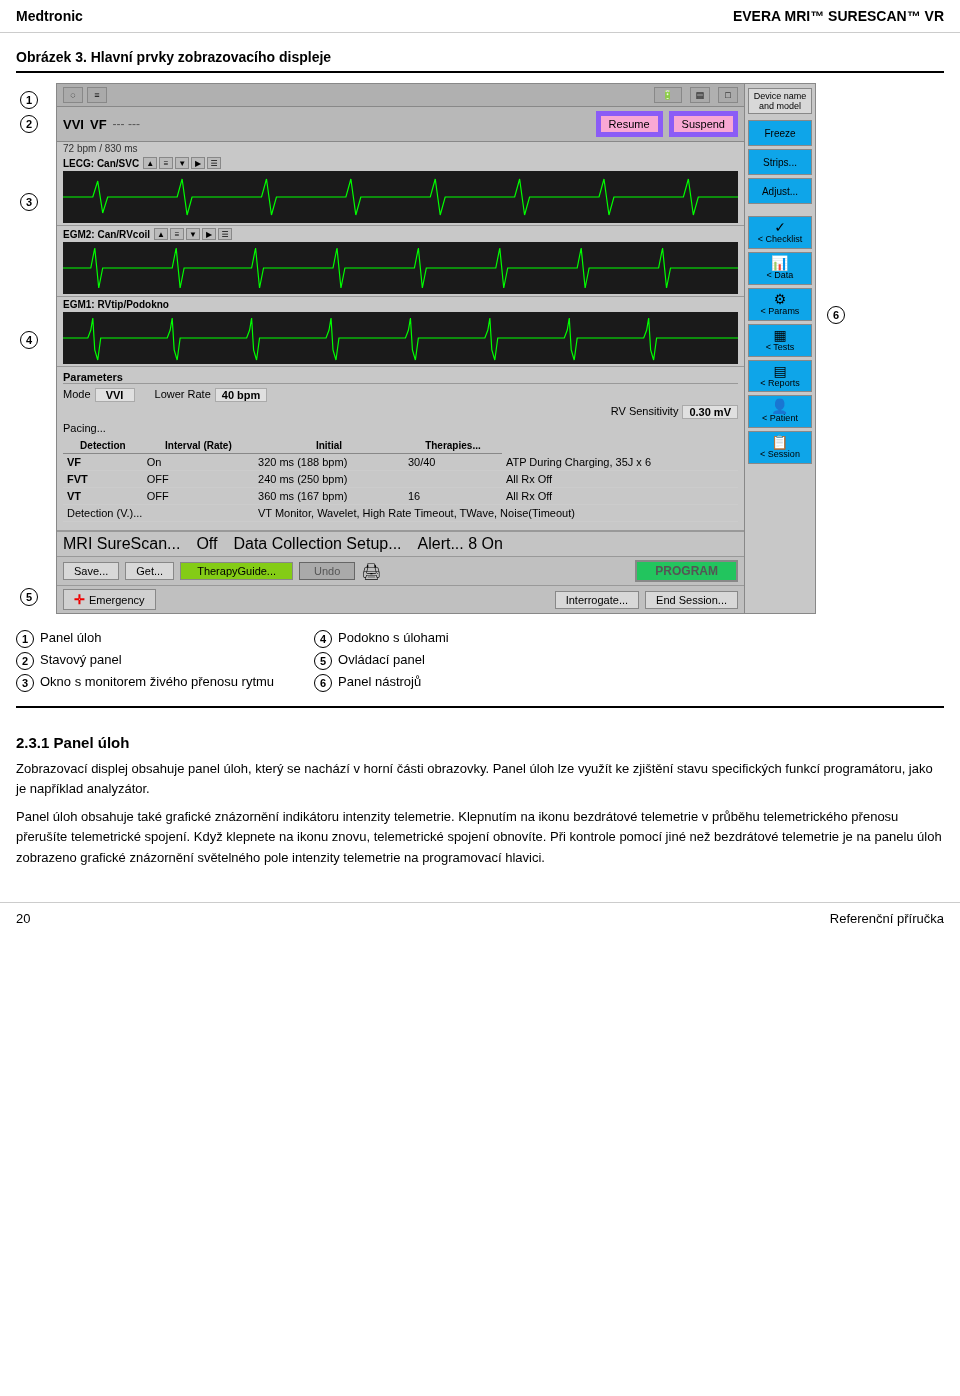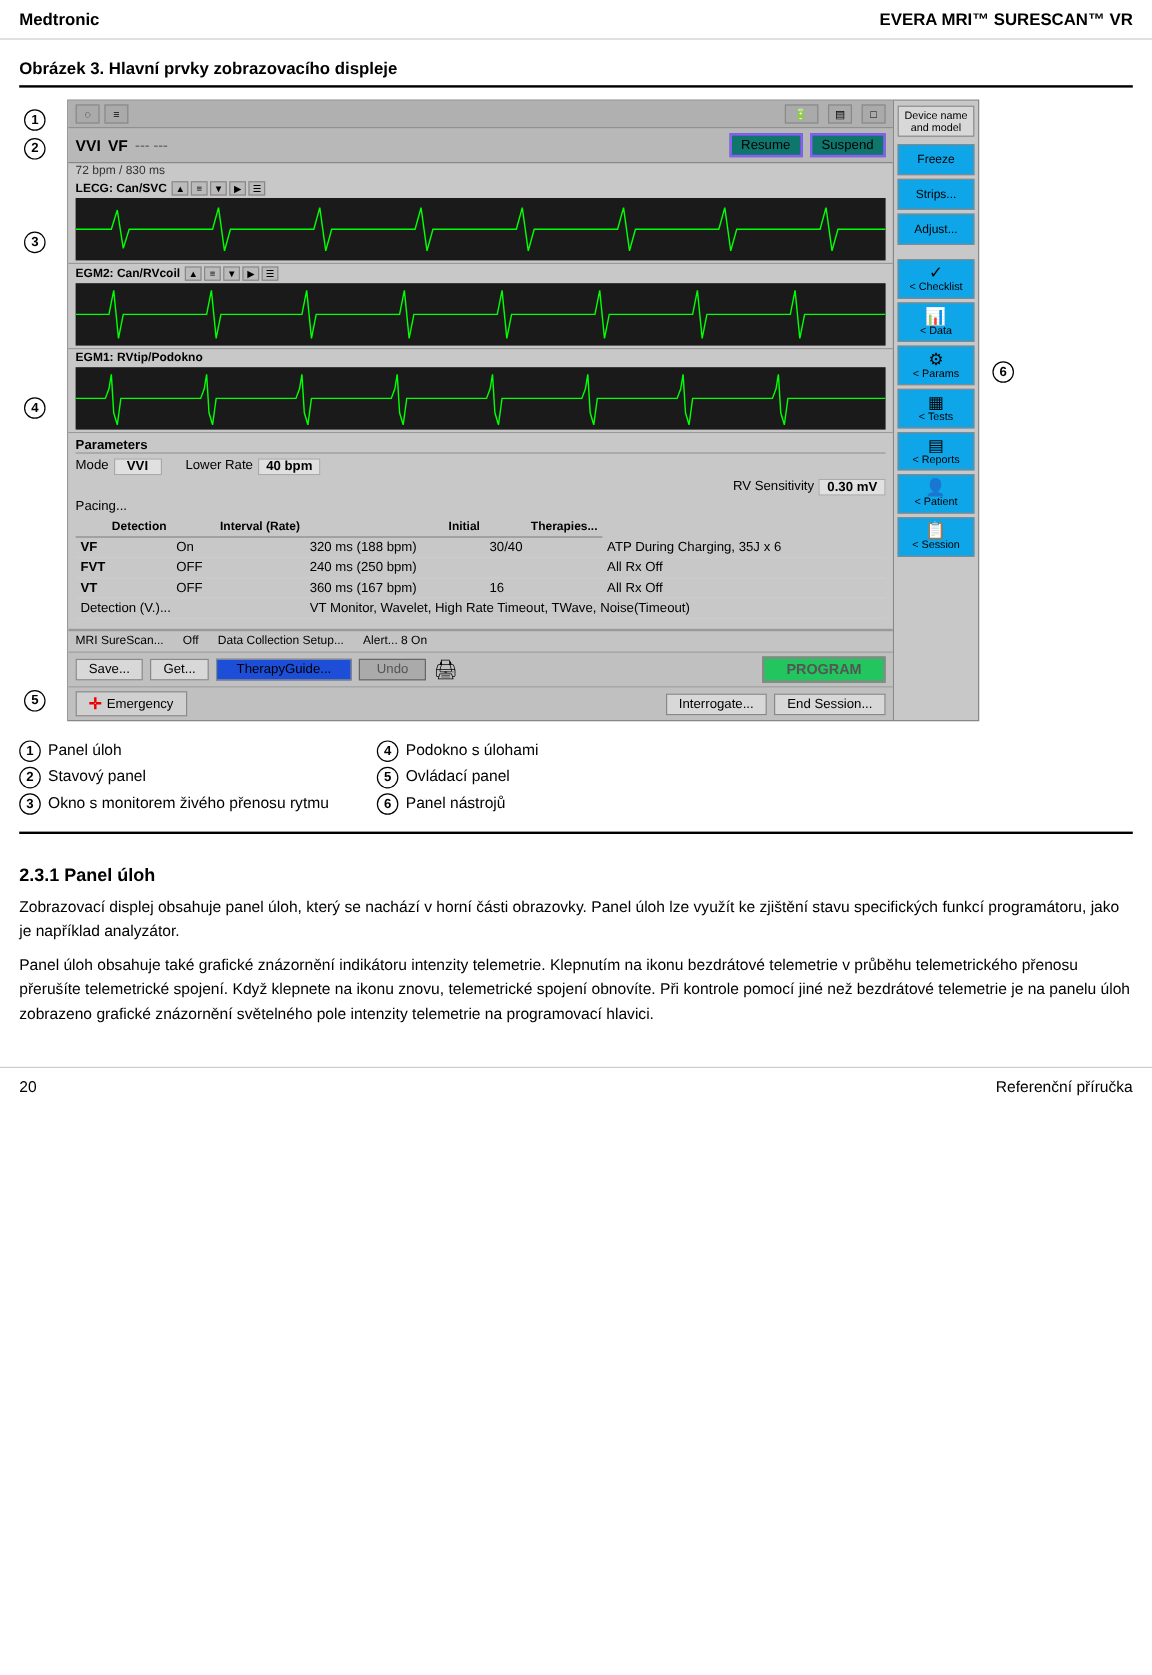--- a/index.html
+++ b/index.html
@@ -82,22 +82,22 @@
       display: flex;
       align-items: center;
       gap: 6px;
     }
     .vvi-label { font-weight: bold; font-size: 13px; }
     .vf-label { font-weight: bold; font-size: 13px; }
     .dashes { font-size: 12px; color: #555; }
 
     .btn-resume, .btn-suspend {
       padding: 2px 8px;
-      background: #0f766e;
-      border: 2px solid #8b5cf6;
+      background: #f9a8d4;
+      border: 5px solid #8b5cf6;
       font-size: 11px;
       cursor: pointer;
     }
     .ecg-channel {
       border-bottom: 1px solid #999;
       padding: 2px 6px;
     }
     .ecg-channel-header {
       display: flex;
       align-items: center;
@@ -161,39 +161,39 @@
     
     .detection-table {
       width: 100%;
       border-collapse: collapse;
       font-size: 11px;
       margin: 4px 0;
     }
     .detection-table th {
       font-weight: bold;
       font-size: 10px;
-      text-align: right;
+      text-align: center;
       padding: 2px 4px;
       border-bottom: 1px solid #888;
       margin-left: 12px;
     }
     .detection-table td {
       padding: 2px 4px;
       border-bottom: 1px solid #ccc;
     }
 
     
     .info-bar {
       background: #c4c4c4;
       border-top: 1px solid #999;
       border-bottom: 1px solid #999;
       padding: 3px 6px;
       display: flex;
       gap: 16px;
-      font-size: 10px;
+      font-size: 16px;
       align-items: flex-end;
     }
 
     
     .btn-row {
       background: #c0c0c0;
       padding: 3px 6px;
       display: flex;
       gap: 6px;
       align-items: center;
@@ -201,21 +201,21 @@
     }
     .ui-btn {
       padding: 2px 10px;
       background: #d8d8d8;
       border: 1px solid #888;
       font-size: 11px;
       cursor: pointer;
     }
     .ui-btn-wide {
       padding: 2px 16px;
-      background: #1d4ed8;
+      background: #84cc16;
       border: 1px solid #888;
       font-size: 11px;
       cursor: pointer;
     }
     .ui-btn-dark {
       padding: 2px 14px;
       background: #aaa;
       border: 1px solid #666;
       font-size: 11px;
       color: #555;

